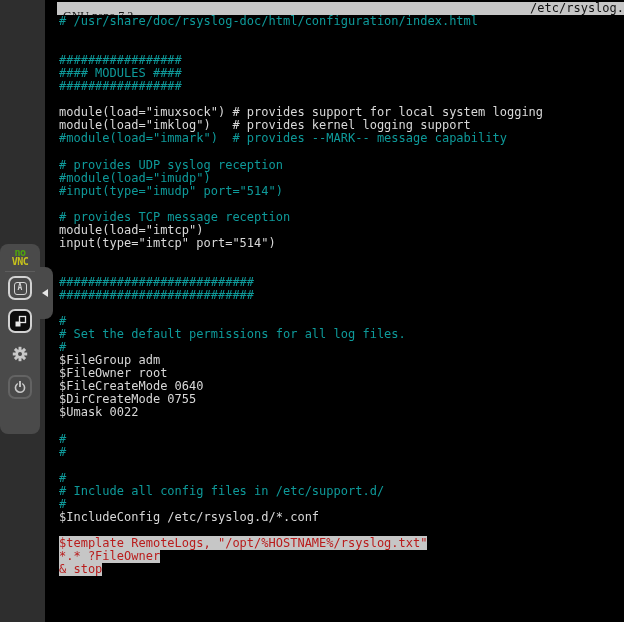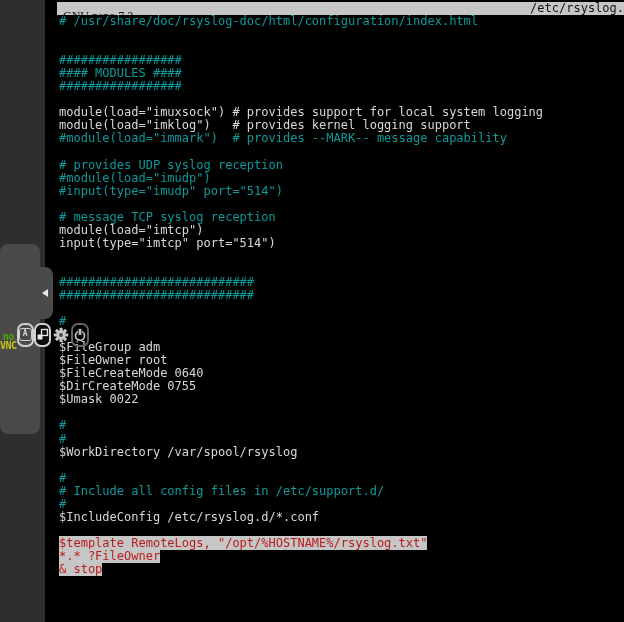--- a/index.html
+++ b/index.html
@@ -12,21 +12,21 @@
   .titlebar .app{position:absolute;left:0;top:8px;font-family:Liberation Serif, serif;}
   .titlebar .file{position:absolute;right:0;top:0;margin-left:7px;}
   .termbody{position:absolute;left:12px;right:0;top:15px;bottom:0;font-size:12px;overflow:hidden;}
   .row{height:13.06px;line-height:13.06px;white-space:pre;padding-left:2px;}
   .row.comment span{color:#0e9a9a;}
   .row.code span{color:#d8d8d8;}
   .row.blank span{color:transparent;}
   .row.selected span{background:#c6c6c6;color:#b91c1c;}
   
   .sidebar{position:absolute;left:0;top:244px;width:40px;height:190px;background:#4a4a4a;
-           border-radius:8px;display:flex;flex-direction:row;align-items:center;}
+           border-radius:8px;display:flex;flex-direction:column;align-items:center;}
   .logo{margin-top:5px;text-align:center;font-weight:bold;font-size:10px;line-height:8.5px;
         letter-spacing:-0.5px;}
   .logo .l1{color:#4fa50c;display:block;}
   .logo .l2{color:#c6c21c;display:block;}
   .divider{width:30px;height:1px;background:#5d5d5d;margin:5px 0 4px 0;}
   .vbtn{width:24px;height:24px;border-radius:7px;margin-bottom:9px;box-sizing:border-box;
         display:flex;align-items:center;justify-content:center;cursor:pointer;}
   .vbtn.keycap{border:2px solid #d2d2d2;}
   .keycap .inner{width:13px;height:13px;border:1.5px solid #d2d2d2;border-radius:3px;
         box-sizing:border-box;color:#d2d2d2;font-size:8px;font-weight:bold;line-height:10px;
@@ -60,39 +60,39 @@
         <div class="row comment"><span>#################</span></div>
         <div class="row blank"><span> </span></div>
         <div class="row code"><span>module(load="imuxsock") # provides support for local system logging</span></div>
         <div class="row code"><span>module(load="imklog")   # provides kernel logging support</span></div>
         <div class="row comment"><span>#module(load="immark")  # provides --MARK-- message capability</span></div>
         <div class="row blank"><span> </span></div>
         <div class="row comment"><span># provides UDP syslog reception</span></div>
         <div class="row comment"><span>#module(load="imudp")</span></div>
         <div class="row comment"><span>#input(type="imudp" port="514")</span></div>
         <div class="row blank"><span> </span></div>
-        <div class="row comment"><span># message TCP syslog reception</span></div>
+        <div class="row comment"><span># provides TCP message reception</span></div>
         <div class="row code"><span>module(load="imtcp")</span></div>
         <div class="row code"><span>input(type="imtcp" port="514")</span></div>
         <div class="row blank"><span> </span></div>
         <div class="row blank"><span> </span></div>
         <div class="row comment"><span>###########################</span></div>
         <div class="row comment"><span>###########################</span></div>
         <div class="row blank"><span> </span></div>
         <div class="row comment"><span>#</span></div>
+        <div class="row comment"><span># Set the default permissions for all log files.</span></div>
         <div class="row comment"><span>#</span></div>
         <div class="row code"><span>$FileGroup adm</span></div>
         <div class="row code"><span>$FileOwner root</span></div>
         <div class="row code"><span>$FileCreateMode 0640</span></div>
         <div class="row code"><span>$DirCreateMode 0755</span></div>
         <div class="row code"><span>$Umask 0022</span></div>
         <div class="row blank"><span> </span></div>
         <div class="row comment"><span>#</span></div>
         <div class="row comment"><span>#</span></div>
-        <div class="row code"><span>$WorkDirectory /var/spool/rsyslog</span></div>
         <div class="row blank"><span> </span></div>
         <div class="row comment"><span>#</span></div>
         <div class="row comment"><span># Include all config files in /etc/support.d/</span></div>
         <div class="row comment"><span>#</span></div>
         <div class="row code"><span>$IncludeConfig /etc/rsyslog.d/*.conf</span></div>
         <div class="row blank"><span> </span></div>
         <div class="row selected"><span>$template RemoteLogs, "/opt/%HOSTNAME%/rsyslog.txt"</span></div>
         <div class="row selected"><span>*.* ?FileOwner</span></div>
         <div class="row selected"><span>&amp; stop</span></div>
       </div>

